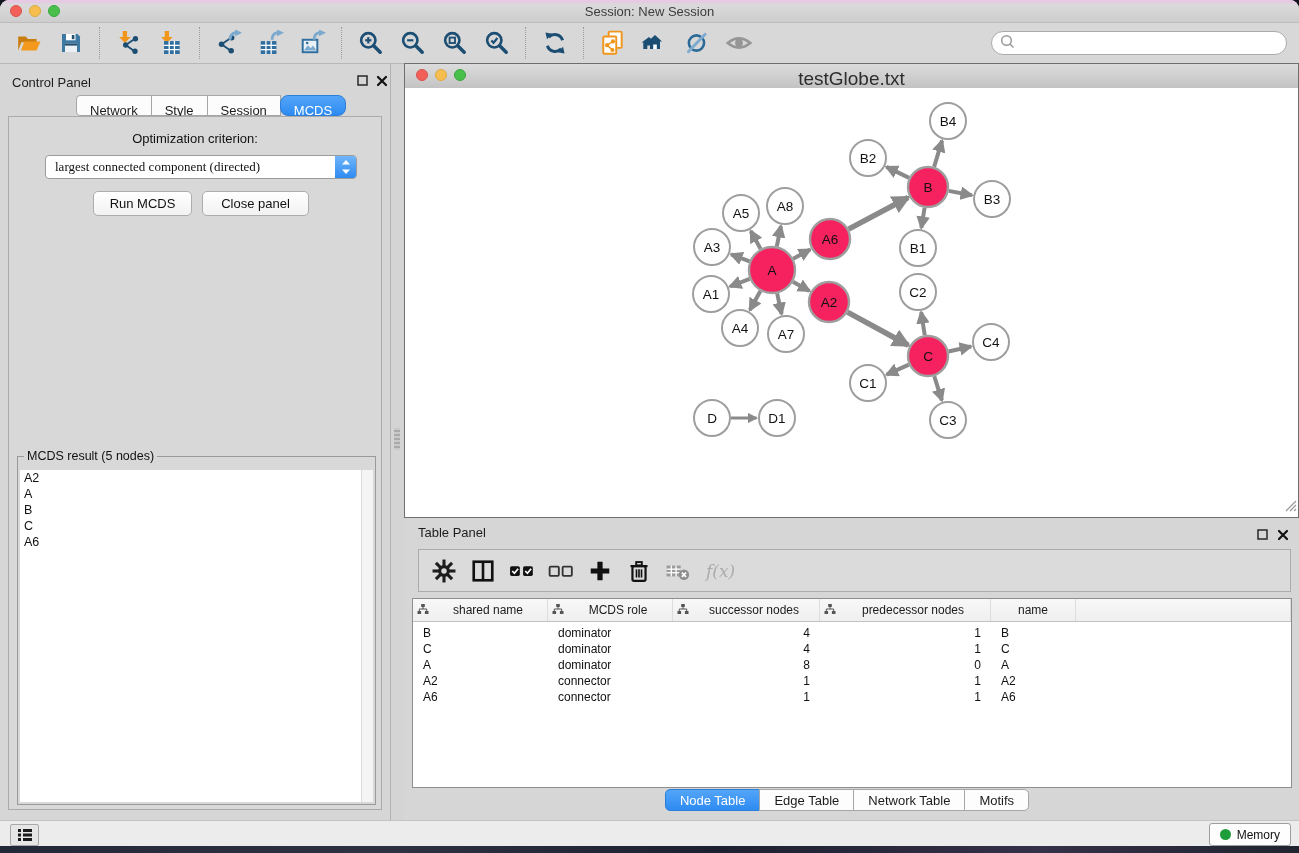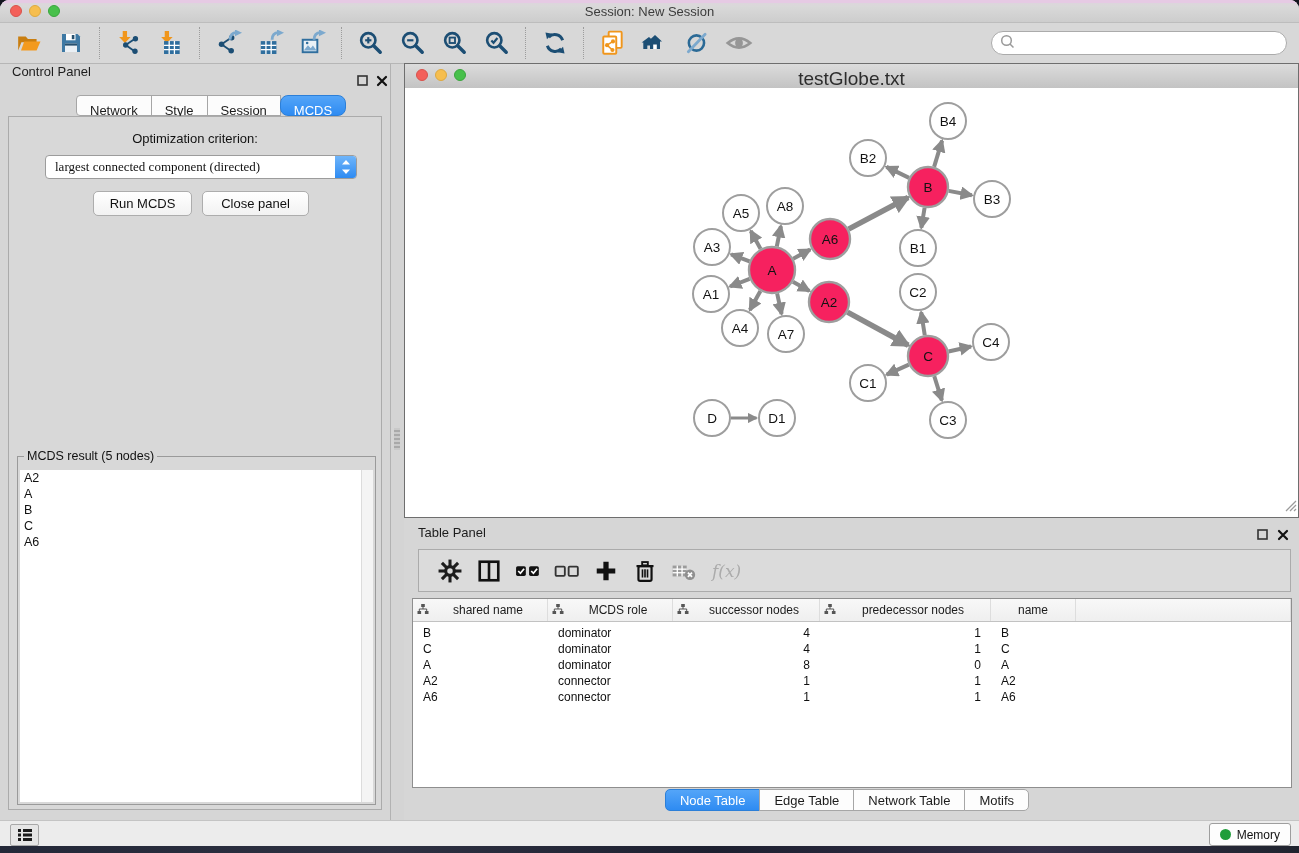--- a/index.html
+++ b/index.html
@@ -29,21 +29,21 @@
   .tb-sep{width:1px;height:32px;border-left:1px dotted #9C9C9C;margin:0 11px;}
   .tb-btn{width:34px;height:32px;display:flex;align-items:center;justify-content:center;border-radius:4px;}
   .tb-btn svg{display:block}
   .search-box{margin-left:auto;width:296px;height:24px;background:#fff;border:1px solid #ABABAB;
        border-radius:13px;display:flex;align-items:center;padding-left:7px;box-sizing:border-box;}
   .search-box input{border:none;outline:none;flex:1;height:18px;font-size:12px;background:transparent;margin-left:4px;}
 
   
   .control-panel{position:absolute;left:0;top:64px;width:391px;height:756px;background:#D6D6D6;
        border-right:1px solid #B2B2B2;box-sizing:border-box;}
-  .cp-title{position:absolute;left:12px;top:0;font-size:13px;color:#1d1d1d;}
+  .cp-title{position:absolute;left:12px;top:11px;font-size:13px;color:#1d1d1d;}
   .panel-float{position:absolute;width:12px;height:12px;}
   .panel-close{position:absolute;width:12px;height:12px;}
   .cp-tabs{position:absolute;left:77px;top:31px;display:flex;height:21px;}
   .cp-tab{padding:4px 13px;line-height:21px;font-size:13px;color:#1c1c1c;background:#FCFCFC;
        border:1px solid #A6A6A6;margin-left:-1px;}
   .cp-tab.first{border-radius:4px 0 0 4px;}
   .cp-tab.last{border-radius:0 4px 4px 0;}
   .cp-tab.sel{background:linear-gradient(#54A5F8,#2E8BF2);border-color:#2C7FD8;color:#fff;border-radius:8px;}
   .cp-content{position:absolute;left:8px;top:52px;width:374px;height:694px;
        border:1px solid #ABABAB;background:#D8D8D8;box-sizing:border-box;}
@@ -68,21 +68,21 @@
        background:linear-gradient(#DCDCDC,#C3C3C3);border-bottom:1px solid #9E9E9E;}
   .nw-titlebar .nw-title{position:absolute;left:0;right:0;top:4px;text-align:center;font-size:19px;color:#2d2d2d;}
   .nw-lights{position:absolute;left:11px;top:5px;display:flex;gap:7px;}
   .nw-canvas{position:absolute;left:0;top:24px;right:0;bottom:0;background:#fff;overflow:hidden;}
   .nw-grip{position:absolute;right:1px;bottom:1px;}
 
   
   .table-panel{position:absolute;left:404px;top:518px;width:895px;height:302px;background:#D6D6D6;}
   .tp-title{position:absolute;left:14px;top:7px;font-size:13px;color:#1d1d1d;}
   .tp-toolbar{position:absolute;left:14px;top:31px;width:873px;height:43px;border:1px solid #ABABAB;
-       background:#DBDBDB;box-sizing:border-box;display:flex;align-items:center;gap:9px;padding-left:16px;}
+       background:#DBDBDB;box-sizing:border-box;display:flex;align-items:center;gap:9px;padding-left:10px;}
   .tp-btn{width:30px;height:30px;display:flex;align-items:center;justify-content:center;}
   .tbl{position:absolute;left:8px;top:80px;width:880px;height:190px;background:#fff;
        border:1px solid #8E8E8E;box-sizing:border-box;overflow:hidden;}
   .tbl-header{display:grid;grid-template-columns:135px 125px 147px 171px 85px 1fr;height:22px;
        border-bottom:1px solid #C2C2C2;background:linear-gradient(#F8F8F8,#EFEFEF);}
   .th{display:flex;align-items:center;border-right:1px solid #DDDDDD;font-size:12px;color:#1b1b1b;overflow:hidden;}
   .th .th-label{flex:1;text-align:center;}
   .th svg{margin-left:4px;flex:0 0 auto;}
   .tbl-row{display:grid;grid-template-columns:135px 125px 147px 171px 85px 1fr;height:16px;}
   .td{font-size:12px;color:#101010;line-height:16px;padding:0 10px;white-space:nowrap;overflow:hidden;}

